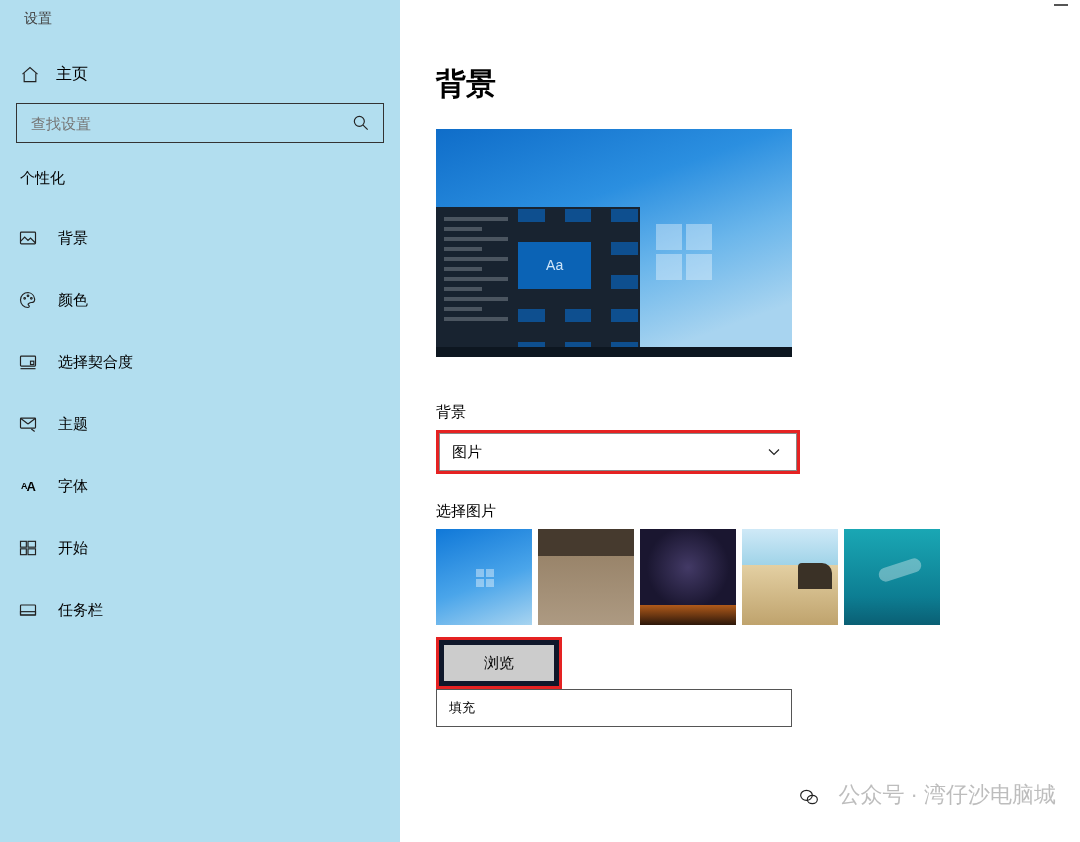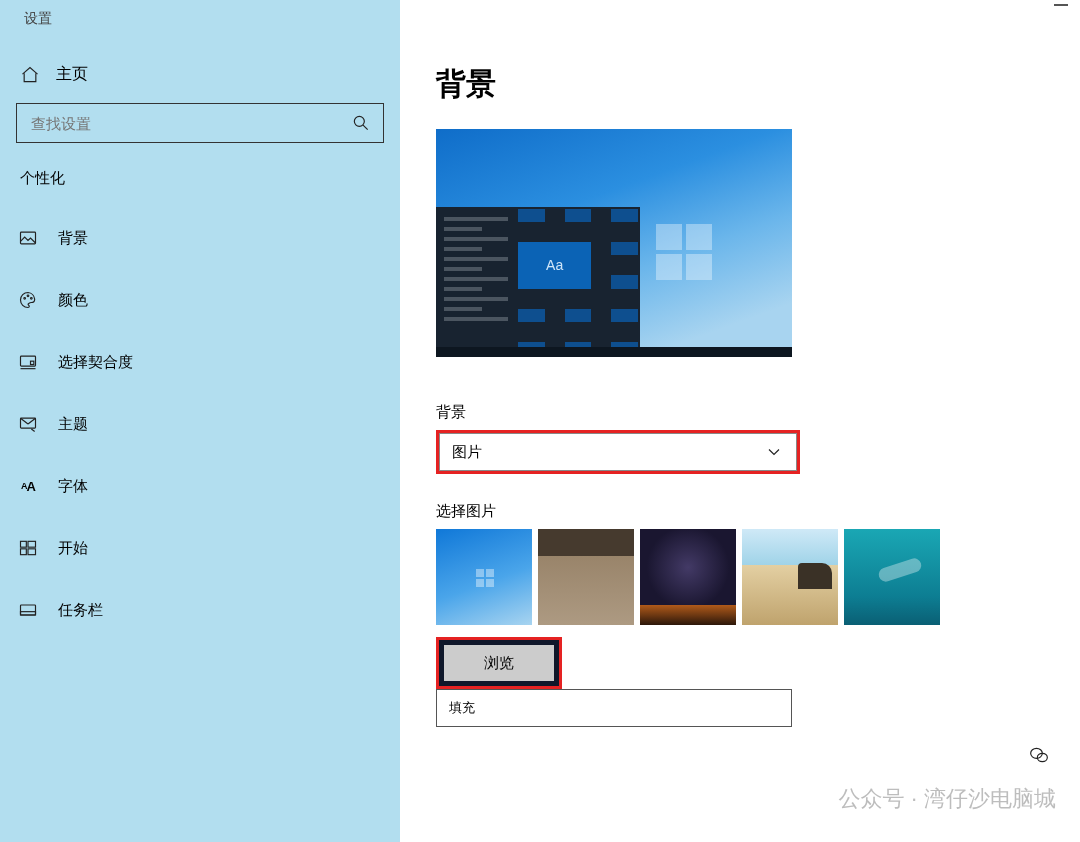--- a/index.html
+++ b/index.html
@@ -55,21 +55,21 @@
   .thumb{position:relative;}
   .th2b{position:absolute;bottom:0;left:0;right:0;height:20px;background:linear-gradient(#b05a1a,#2c170a);} 
   .th3{background:linear-gradient(#cfe9f7 0%,#9fd3e8 38%,#e3cfa2 38%,#bfa36d 100%);} 
   .th3::before{content:"";position:absolute;right:6px;bottom:36px;width:34px;height:26px;background:#3a3126;border-radius:4px 10px 0 0;}
   .th4{background:linear-gradient(#1aa7b4 0%,#0d7e93 70%,#0a5f74 100%);} 
   .th4::before{content:"";position:absolute;left:34px;top:34px;width:44px;height:14px;background:rgba(255,255,255,.35);border-radius:10px;transform:rotate(-18deg);} 
 
   .browse-wrap{margin-top:12px;border:3px solid #e52222;display:inline-block;}
   .browse-btn{width:110px;height:36px;background:#ccc;border:5px solid #0f172a;display:flex;align-items:center;justify-content:center;font-size:15px;}
 
-  .watermark{position:absolute;right:24px;bottom:28px;display:flex;align-items:flex-end;gap:12px;color:#bdbdbd;font-size:22px;flex-direction:column;}
+  .watermark{position:absolute;right:24px;bottom:28px;display:flex;align-items:flex-start;gap:12px;color:#bdbdbd;font-size:22px;}
   .wm-icon{width:34px;height:34px;}
   .minimize{position:absolute;top:4px;right:12px;width:14px;height:2px;background:#555;}
 </style>
 </head>
 <body>
 
 <div class="app">
   <div class="minimize"></div>
 
   <aside class="sidebar">

